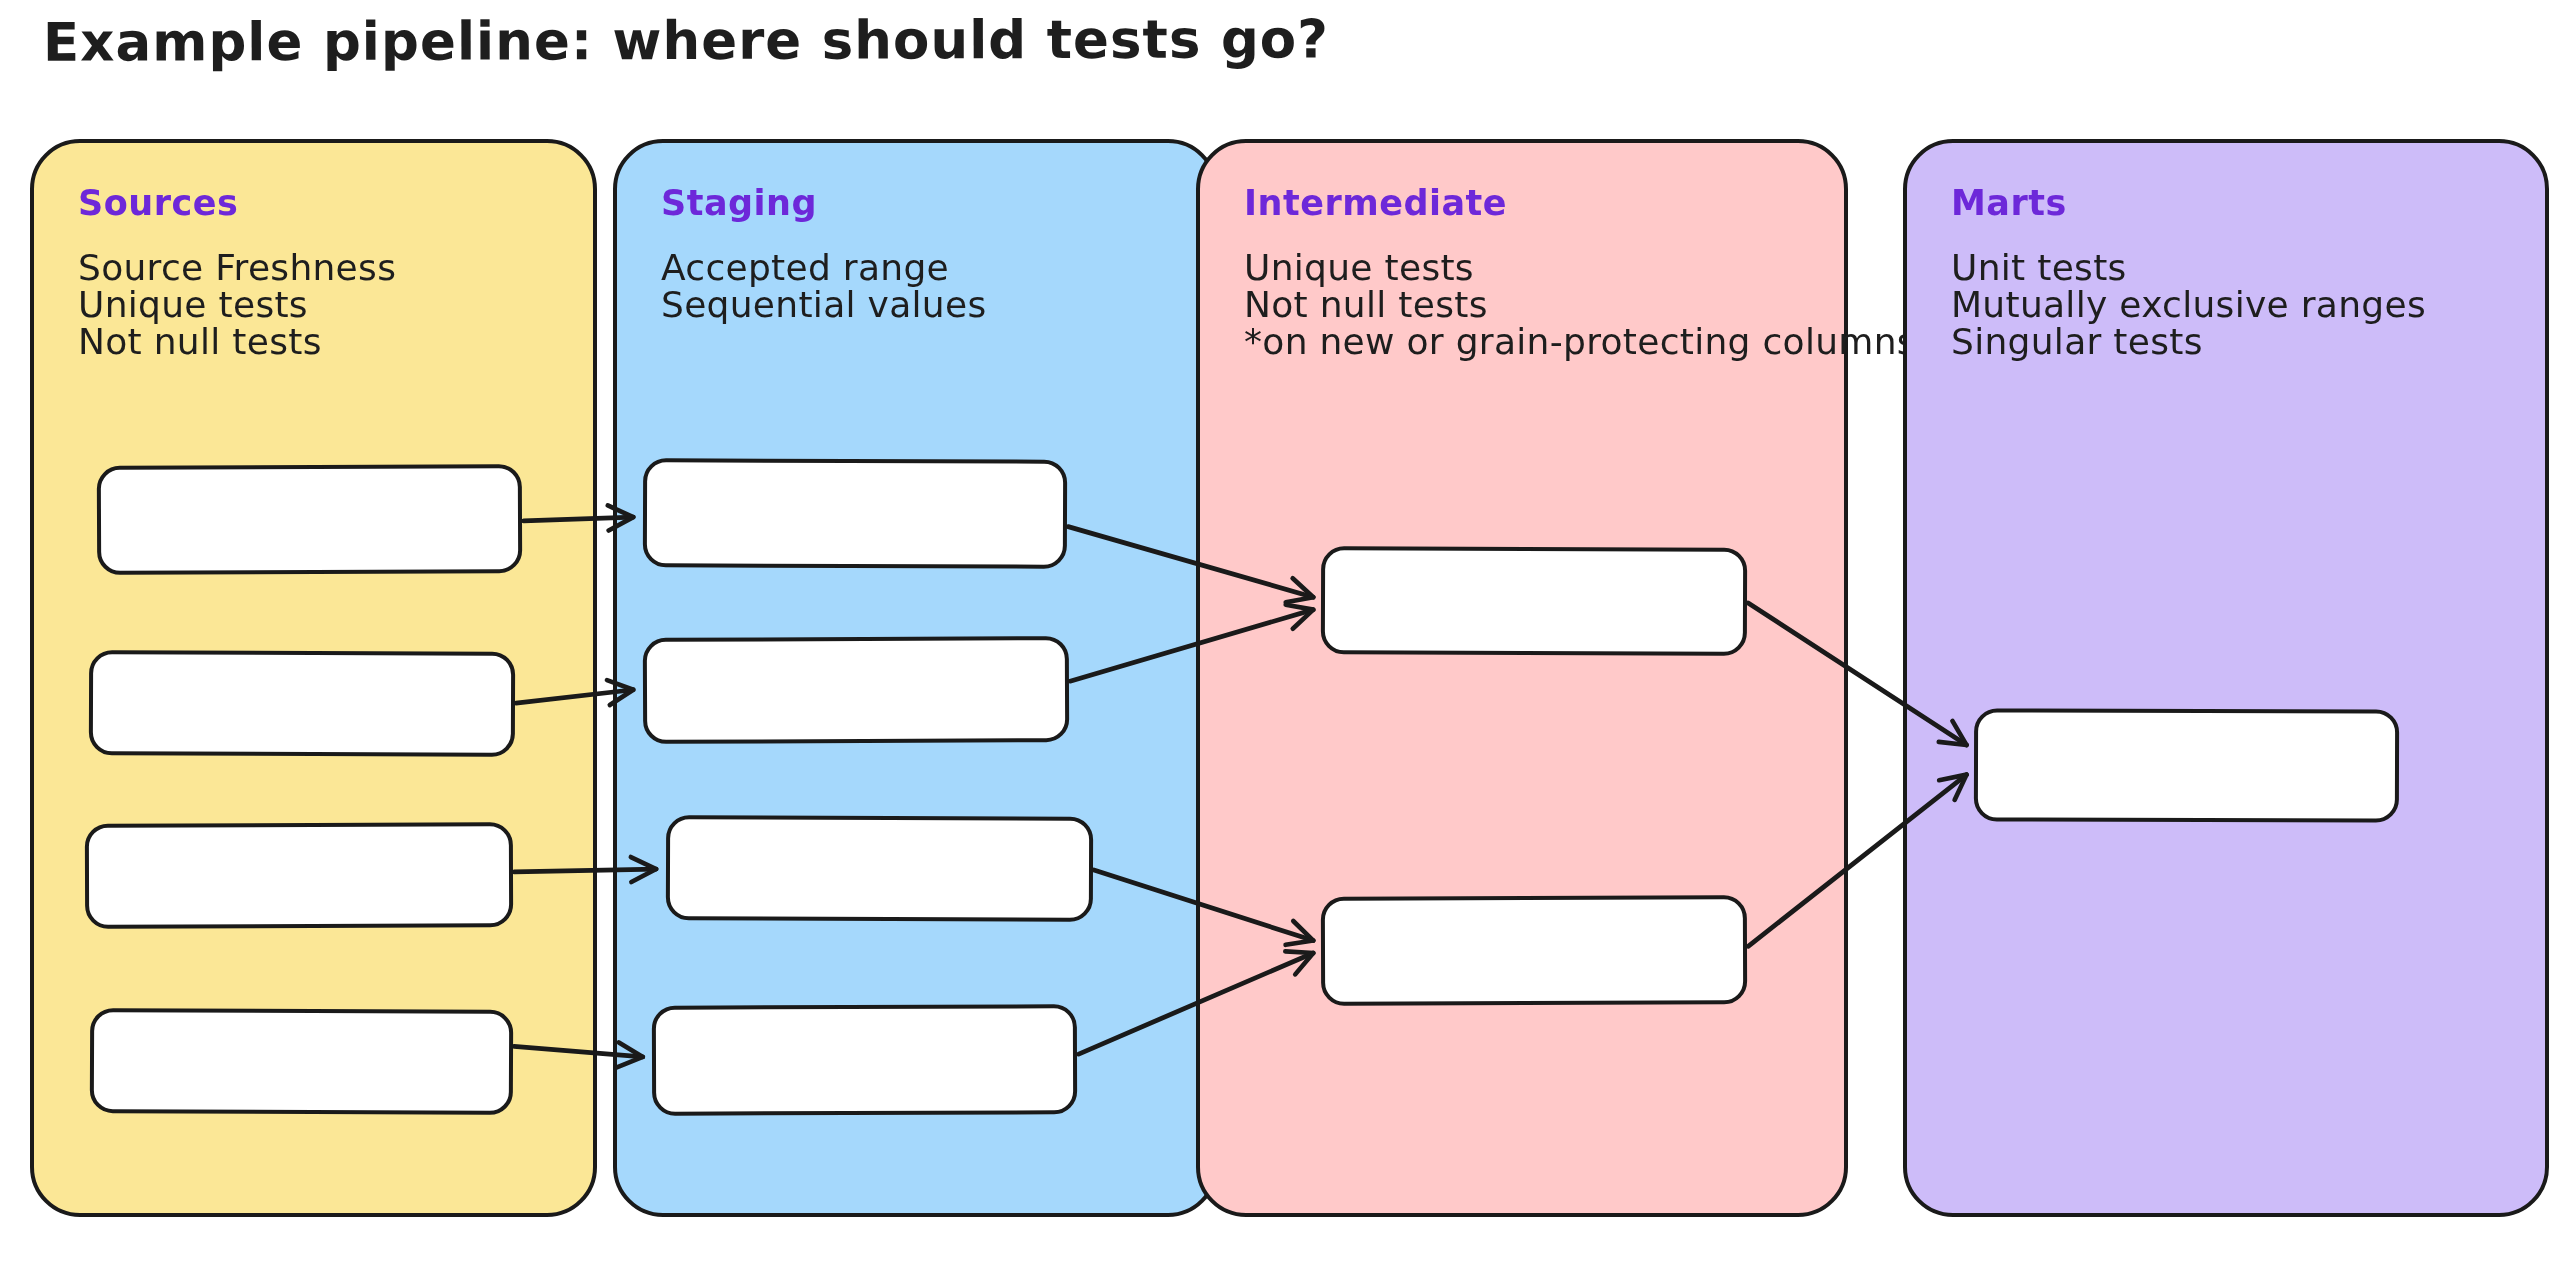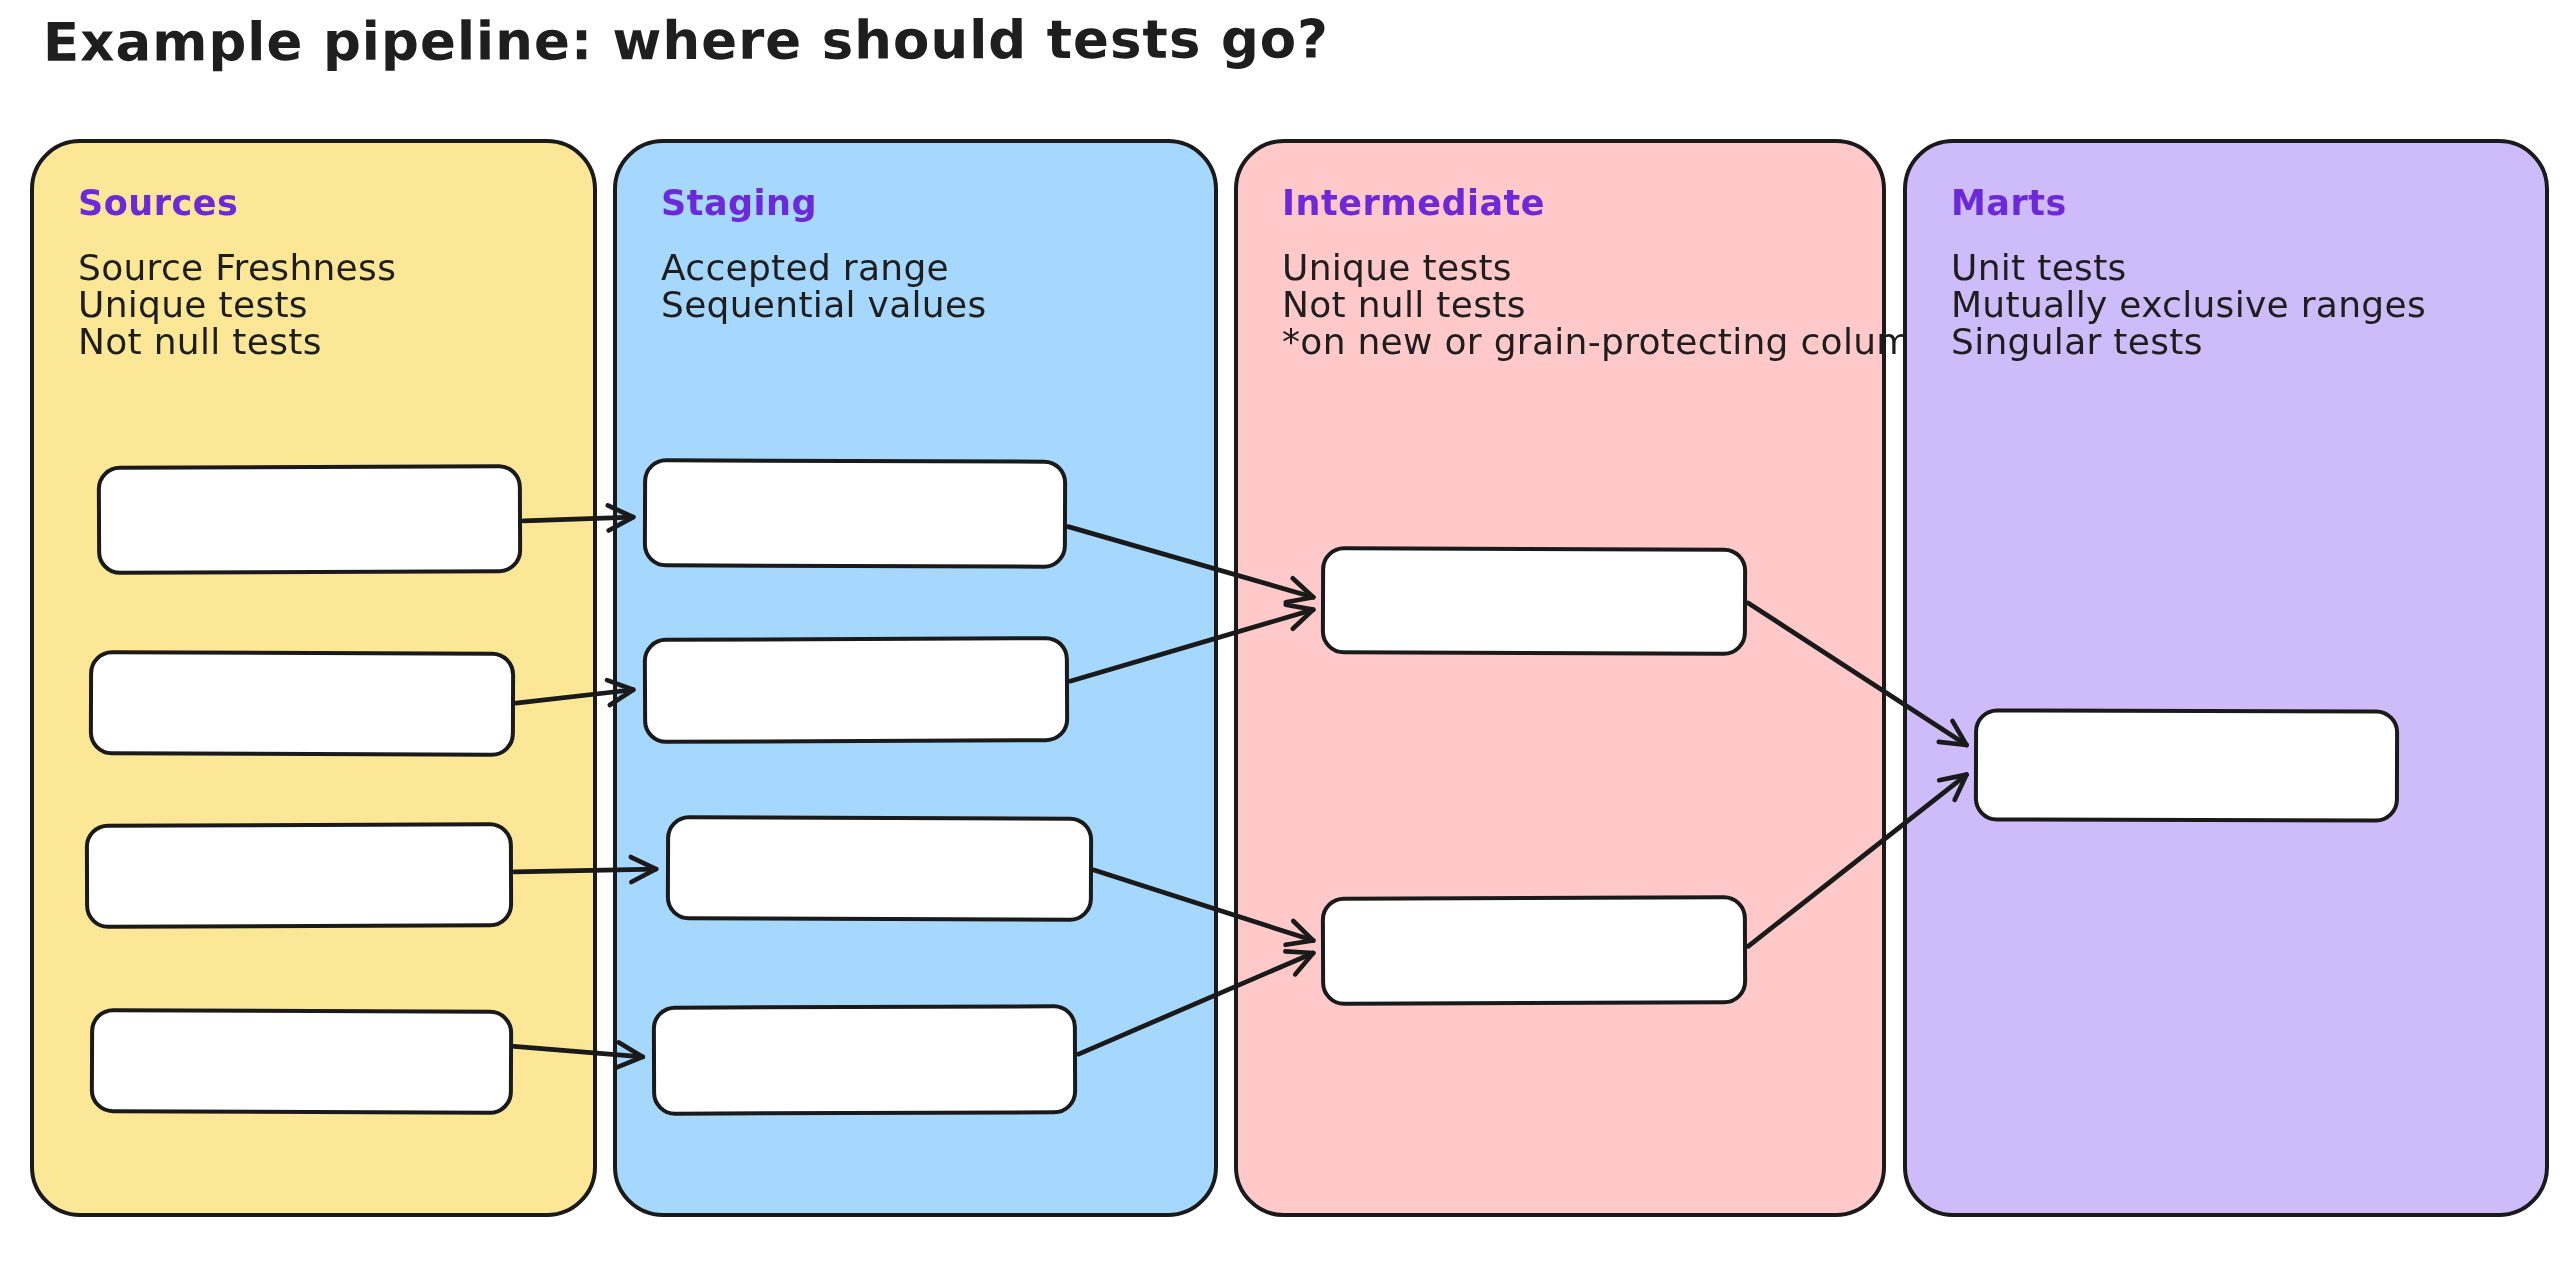--- a/index.html
+++ b/index.html
@@ -32,21 +32,21 @@
     position: absolute;
     top: 139px;
     height: 1078px;
     border: 4.8px solid #1a1a1a;
     border-radius: 50px;
     box-sizing: border-box;
     padding: 40px 42px 0 44px;
   }
   .panel-sources      { left: 30px;   width: 567px; }
   .panel-staging      { left: 613px;  width: 605px; }
-  .panel-intermediate { left: 1234px; width: 652px; }
+  .panel-intermediate { left: 1196px; width: 652px; }
   .panel-marts        { left: 1903px; width: 646px; }
   .panel h2 {
     margin: 0;
     font-size: 35px;
     font-weight: 700;
     letter-spacing: 0.5px;
     color: #6d28d9;
   }
   .panel .notes {
     margin-top: 26px;

